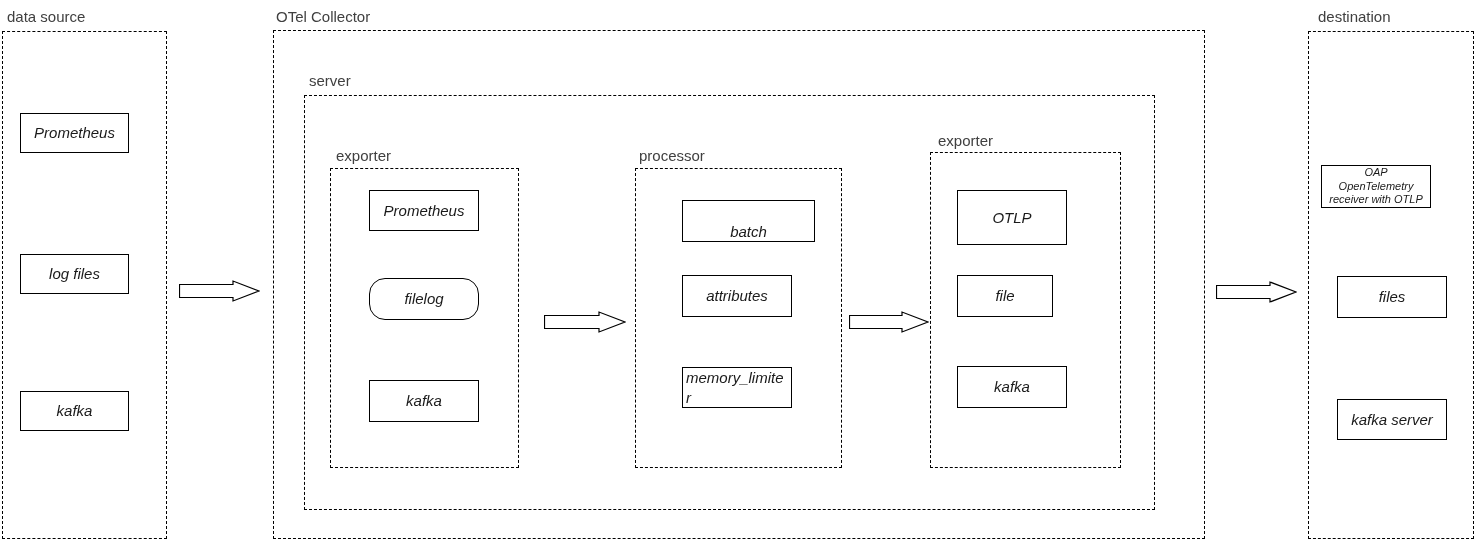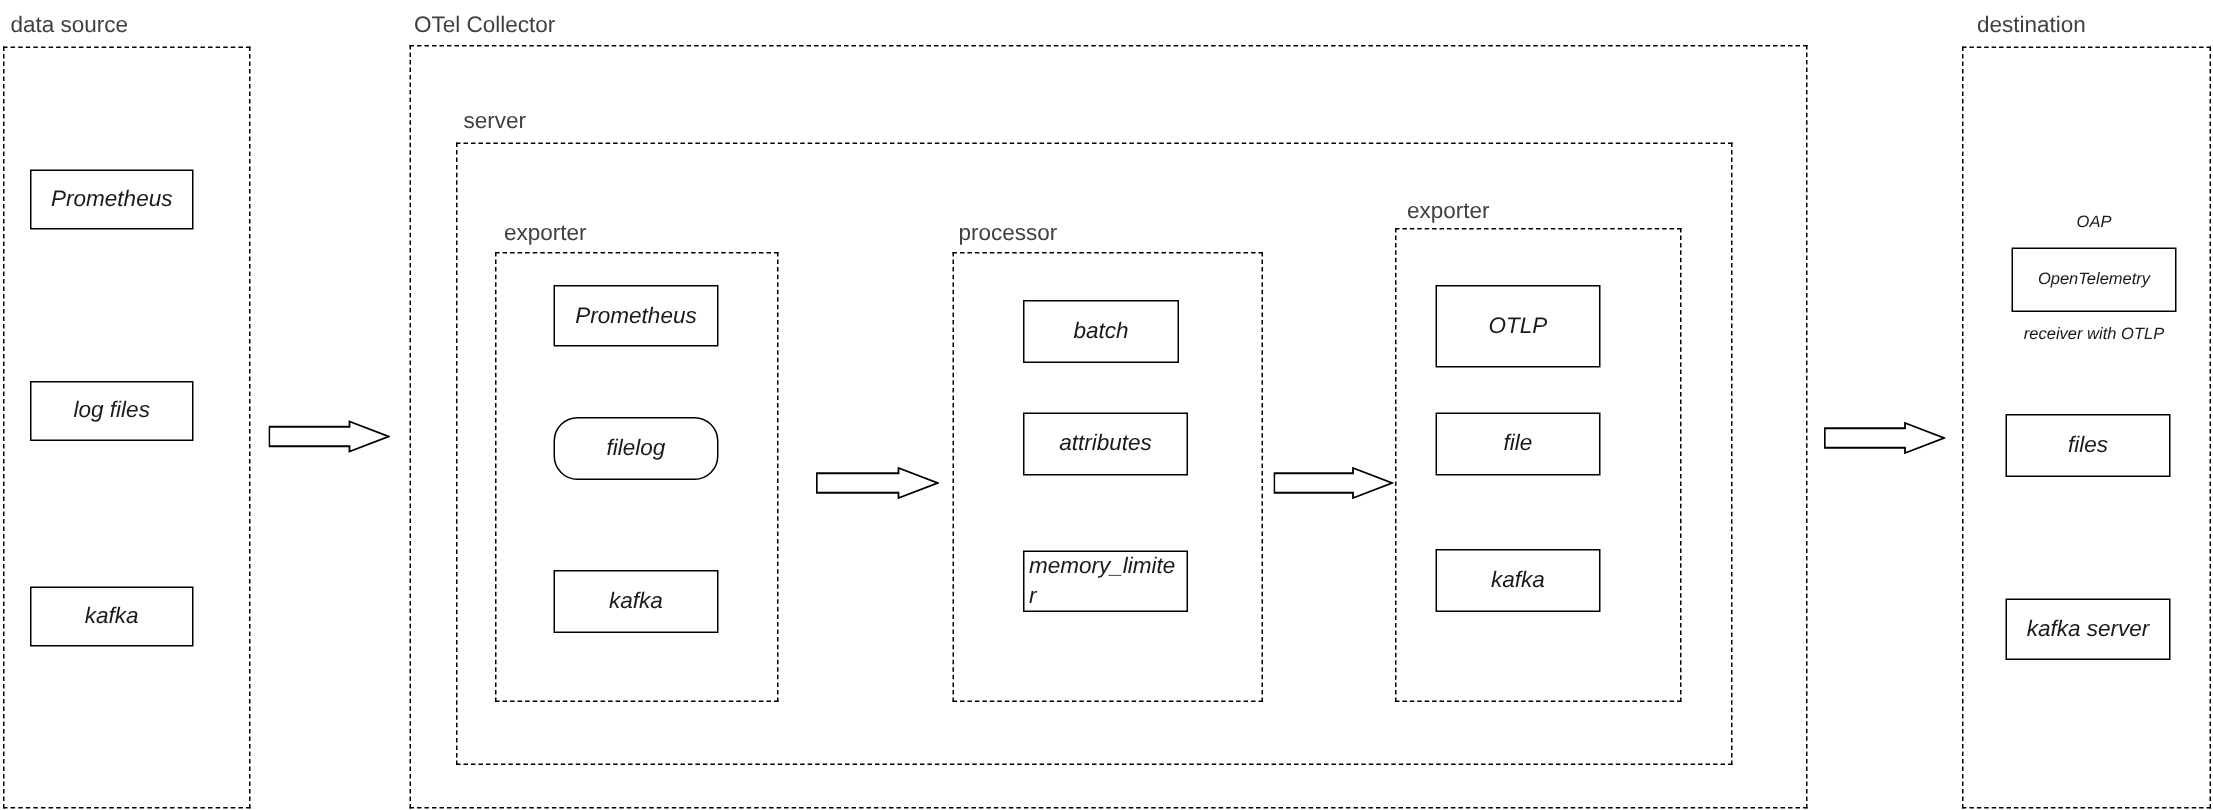--- a/index.html
+++ b/index.html
@@ -101,21 +101,21 @@
     </div>
 
     <div class="flow-arrow" style="left:239px; top:215px;">
       <svg width="82" height="22" viewBox="0 0 82 22">
         <polygon points="0.5,4.5 55,4.5 55,1 81,11 55,21 55,17.5 0.5,17.5" fill="#ffffff" stroke="#000000" stroke-width="1.2" stroke-linejoin="miter"></polygon>
       </svg>
     </div>
 
     <div class="group" style="left:330px; top:72px; width:205px; height:298px;">
       <span class="group-label" style="left:3px; top:-22px;">processor</span>
-      <div class="node" style="left:46px; top:31px; width:104px; height:42px;">
+      <div class="node" style="left:46px; top:31px; width:133px; height:42px;align-items:flex-end;">
         <span>batch</span>
       </div>
       <div class="node" style="left:46px; top:106px; width:110px; height:42px;">
         <span>attributes</span>
       </div>
       <div class="node wrap-left" style="left:46px; top:198px; width:110px; height:41px;">
         <span>memory_limiter</span>
       </div>
     </div>
 
@@ -123,39 +123,39 @@
       <svg width="80" height="22" viewBox="0 0 80 22">
         <polygon points="0.5,4.5 53,4.5 53,1 79,11 53,21 53,17.5 0.5,17.5" fill="#ffffff" stroke="#000000" stroke-width="1.2" stroke-linejoin="miter"></polygon>
       </svg>
     </div>
 
     <div class="group" style="left:625px; top:56px; width:189px; height:314px;">
       <span class="group-label" style="left:7px; top:-21px;">exporter</span>
       <div class="node" style="left:26px; top:37px; width:110px; height:55px;align-items:center;">
         <span>OTLP</span>
       </div>
-      <div class="node" style="left:26px; top:122px; width:110px; height:42px;">
+      <div class="node" style="left:26px; top:122px; width:96px; height:42px;">
         <span>file</span>
       </div>
       <div class="node" style="left:26px; top:213px; width:110px; height:42px;">
         <span>kafka</span>
       </div>
     </div>
   </div>
 </div>
 
 <div class="flow-arrow" style="left:1216px; top:281px;">
   <svg width="81" height="22" viewBox="0 0 81 22">
     <polygon points="0.5,4.5 54,4.5 54,1 80,11 54,21 54,17.5 0.5,17.5" fill="#ffffff" stroke="#000000" stroke-width="1.2" stroke-linejoin="miter"></polygon>
   </svg>
 </div>
 
 <div class="group" style="left:1308px; top:31px; width:164px; height:506px;">
   <span class="group-label" style="left:9px; top:-24px;">destination</span>
-  <div class="node small-text" style="left:32px; top:133px; width:110px; height:43px;gap:24px;">
+  <div class="node small-text" style="left:12px; top:133px; width:110px; height:43px;">
     <span>OAP</span>
     <span>OpenTelemetry</span>
     <span>receiver with OTLP</span>
   </div>
   <div class="node" style="left:28px; top:244px; width:110px; height:42px;">
     <span>files</span>
   </div>
   <div class="node" style="left:28px; top:367px; width:110px; height:41px;">
     <span>kafka server</span>
   </div>

